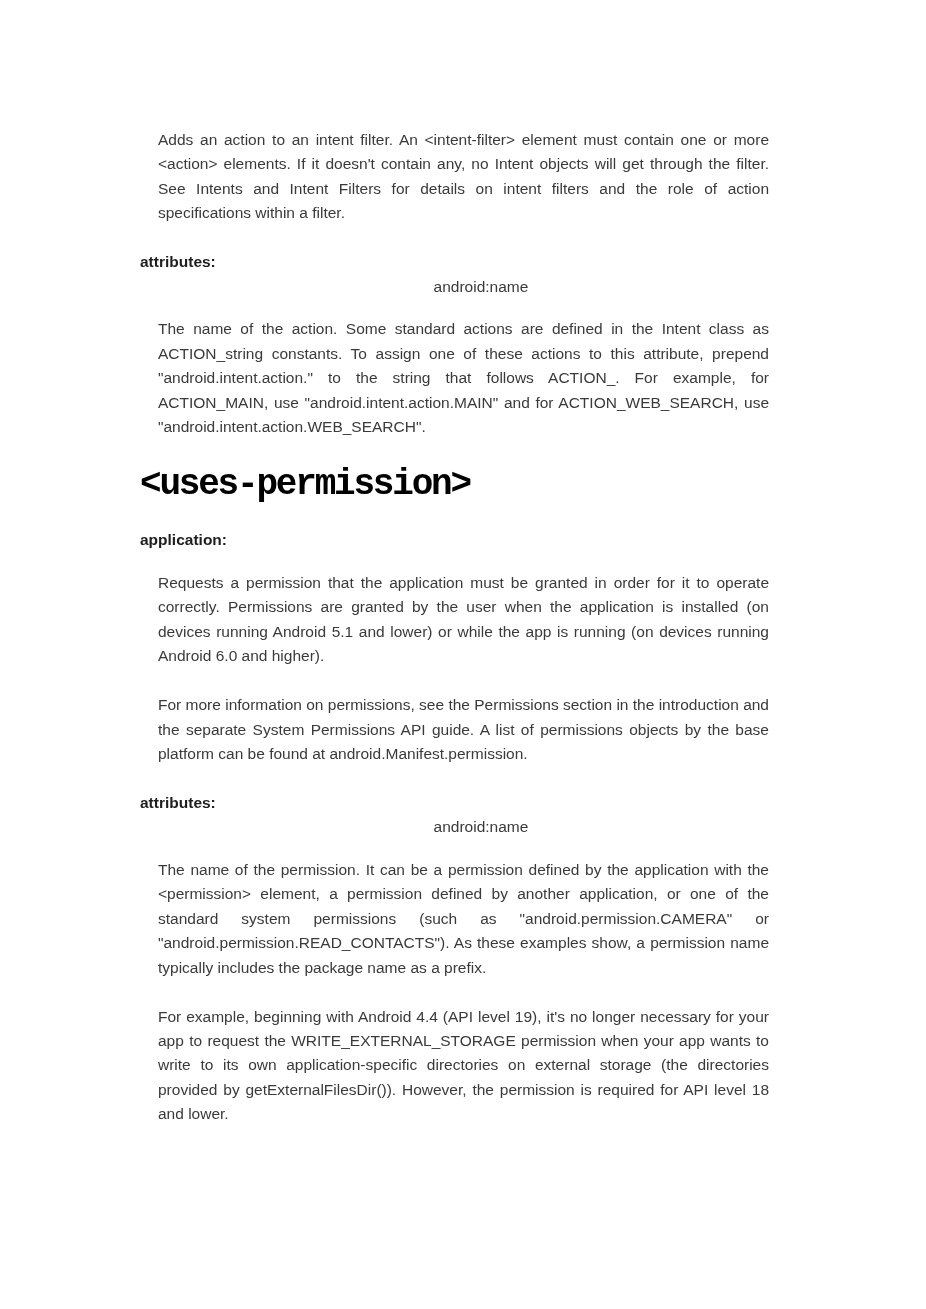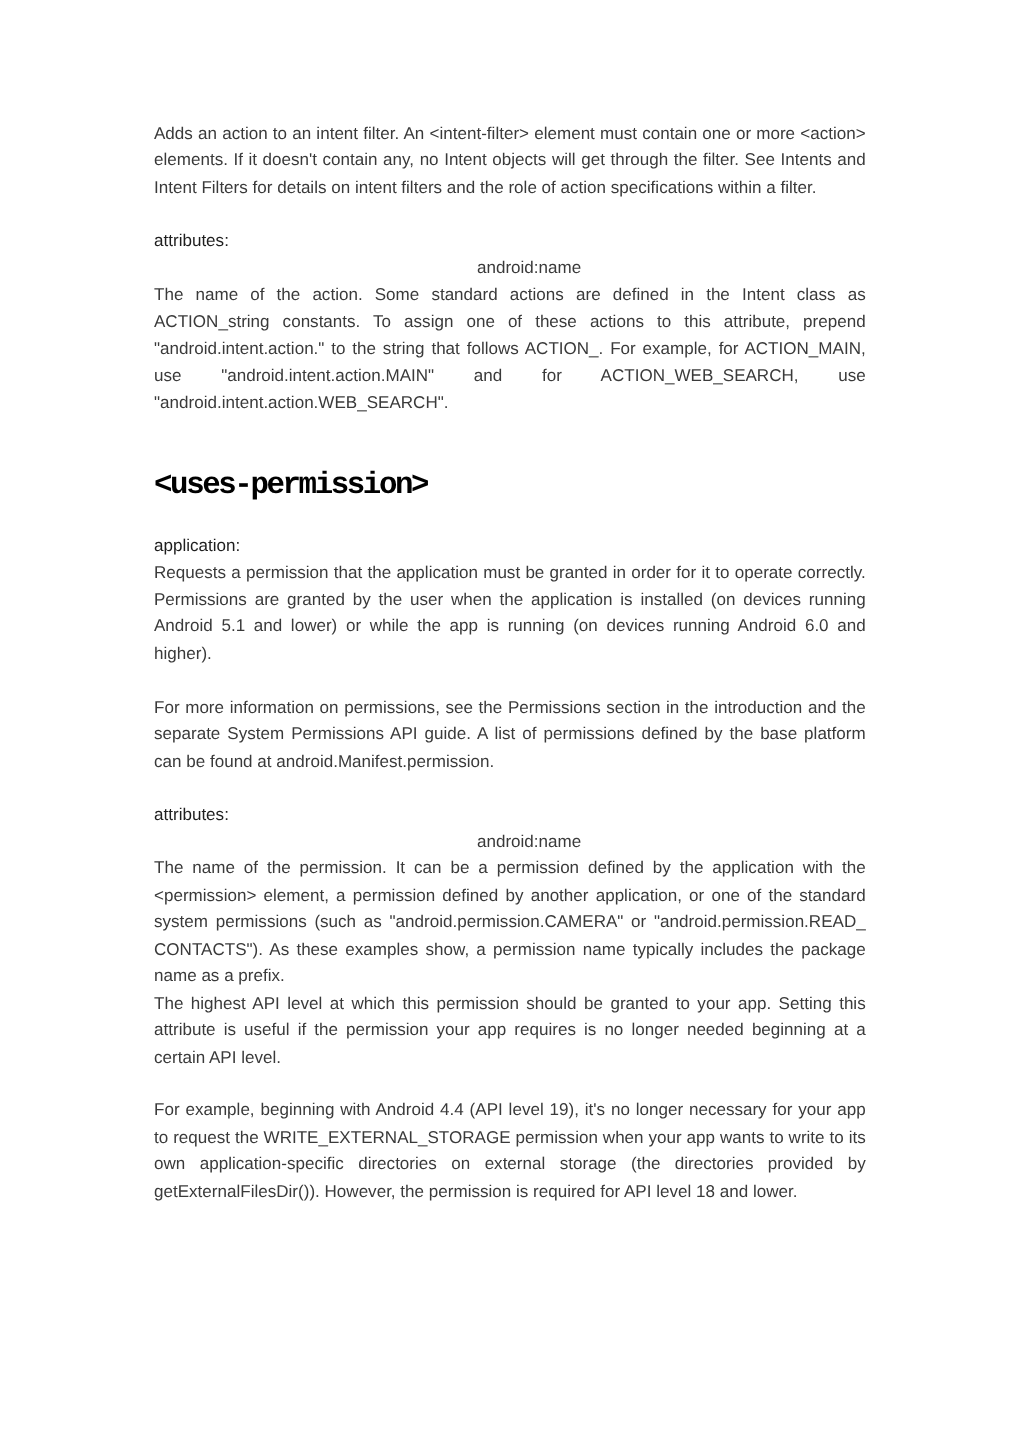--- a/index.html
+++ b/index.html
@@ -17,43 +17,43 @@
   .doc {
     position: absolute;
     left: 140px;
     top: 110px;
     width: 647px;
     font-size: 15.5px;
     line-height: 24.45px;
     color: #3a3a3a;
   }
   .para {
-    margin: 0;
+    margin: 18px;
     text-align: justify;
     text-justify: inter-word;
   }
   .gap {
     margin-top: 24.45px;
   }
   .label {
-    font-weight: 400;
+    font-weight: 700;
     color: #1e1e1e;
   }
   .attr {
     padding-left: 35px;
     text-align: center;
   }
   .element-heading {
     font-family: "Liberation Mono", monospace;
     font-weight: 700;
     color: #000000;
-    font-size: 28px;
+    font-size: 36px;
     letter-spacing: -2.2px;
     line-height: 38px;
-    margin-top: 44px;
+    margin-top: 27px;
     margin-bottom: 24px;
     text-align: left;
   }
 </style>
 </head>
 <body>
 
 <div class="doc">
 
   <p class="para">Adds an action to an intent filter. An &lt;intent-filter&gt; element must contain one or more &lt;action&gt; elements. If it doesn't contain any, no Intent objects will get through the filter. See Intents and Intent Filters for details on intent filters and the role of action specifications within a filter.</p>
@@ -63,26 +63,25 @@
   <div class="attr">android:name</div>
 
   <p class="para">The name of the action. Some standard actions are defined in the Intent class as ACTION_string constants. To assign one of these actions to this attribute, prepend "android.intent.action." to the string that follows ACTION_. For example, for ACTION_MAIN, use "android.intent.action.MAIN" and for ACTION_WEB_SEARCH, use "android.intent.action.WEB_SEARCH".</p>
 
   <div class="element-heading">&lt;uses-permission&gt;</div>
 
   <div class="label">application:</div>
 
   <p class="para">Requests a permission that the application must be granted in order for it to operate correctly. Permissions are granted by the user when the application is installed (on devices running Android 5.1 and lower) or while the app is running (on devices running Android 6.0 and higher).</p>
 
-  <p class="para gap">For more information on permissions, see the Permissions section in the introduction and the separate System Permissions API guide. A list of permissions defined by the base platform can be found at android.Manifest.permission.</p>
+  <p class="para gap">For more information on permissions, see the Permissions section in the introduction and the separate System Permissions API guide. A list of permissions objects by the base platform can be found at android.Manifest.permission.</p>
 
   <div class="label gap">attributes:</div>
 
   <div class="attr">android:name</div>
 
   <p class="para">The name of the permission. It can be a permission defined by the application with the &lt;permission&gt; element, a permission defined by another application, or one of the standard system permissions (such as "android.permission.CAMERA" or "android.permission.READ_​CONTACTS"). As these examples show, a permission name typically includes the package name as a prefix.</p>
 
 
-  <p class="para">The highest API level at which this permission should be granted to your app. Setting this attribute is useful if the permission your app requires is no longer needed beginning at a certain API level.</p>
 
   <p class="para gap">For example, beginning with Android 4.4 (API level 19), it's no longer necessary for your app to request the WRITE_EXTERNAL_STORAGE permission when your app wants to write to its own application-specific directories on external storage (the directories provided by getExternalFilesDir()). However, the permission is required for API level 18 and lower.</p>
 
 </div>
 
 </body></html>

